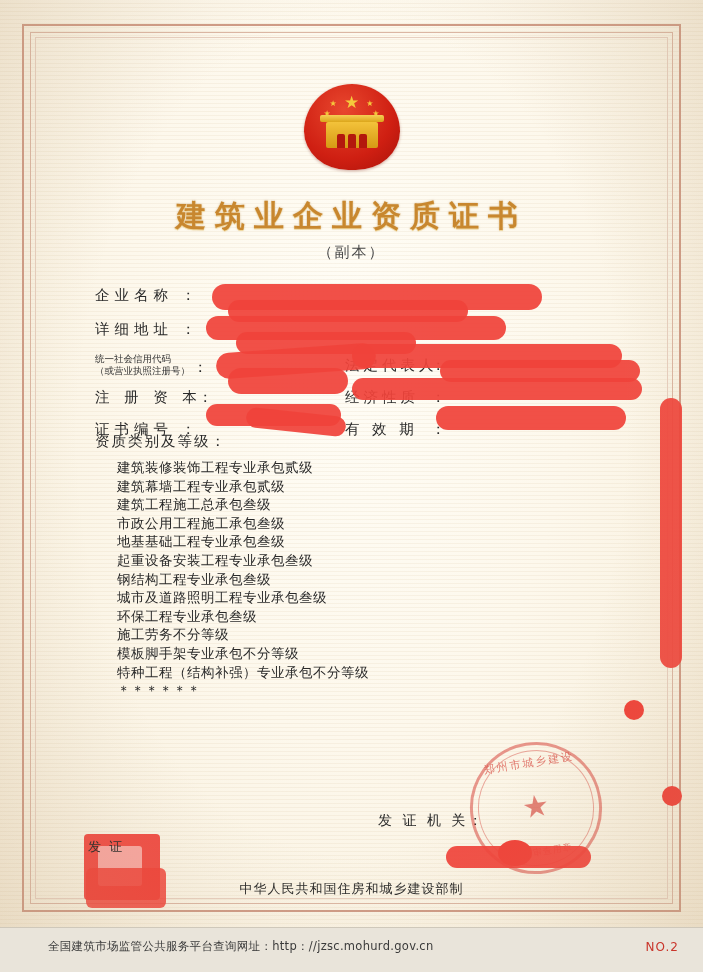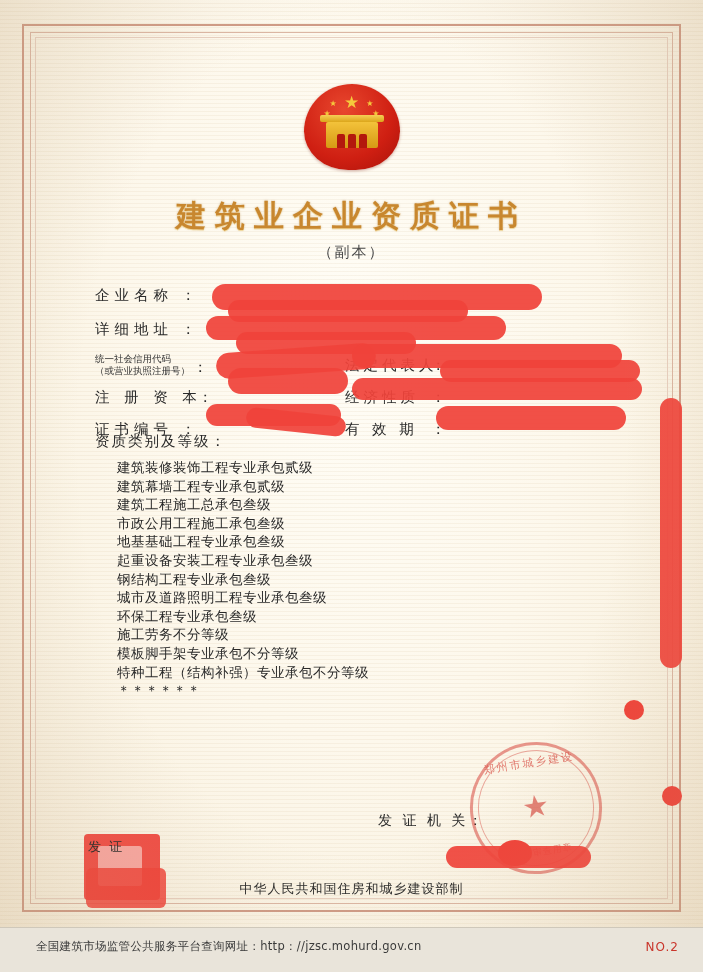--- a/index.html
+++ b/index.html
@@ -144,21 +144,21 @@
     position:absolute;left:0;right:0;bottom:12px;text-align:center;
     font-size:9px;color:rgba(206,32,24,.8);letter-spacing:1px;
   }
 
   
   #footer{
     position:absolute;left:0;right:0;bottom:0;height:44px;
     background:#e9e4da;border-top:1px solid #cfc8ba;
   }
   #footer-text{
-    position:absolute;left:36px;top:11px;font-size:11.5px;color:#3b3b3b;letter-spacing:.3px;
+    position:absolute;left:48px;top:11px;font-size:11.5px;color:#3b3b3b;letter-spacing:.3px;
   }
   #footer-no{
     position:absolute;right:24px;top:12px;font-size:12px;color:#c9352b;letter-spacing:1px;
   }
 
   
   .redact{position:absolute;background:#f0433a;border-radius:14px;opacity:.93;}
   .blob{position:absolute;background:#f0433a;border-radius:50%;}
 
   #bottomleft-stamp{

